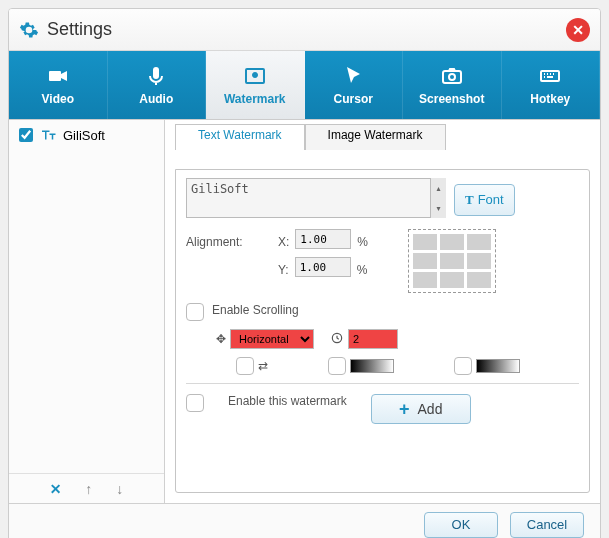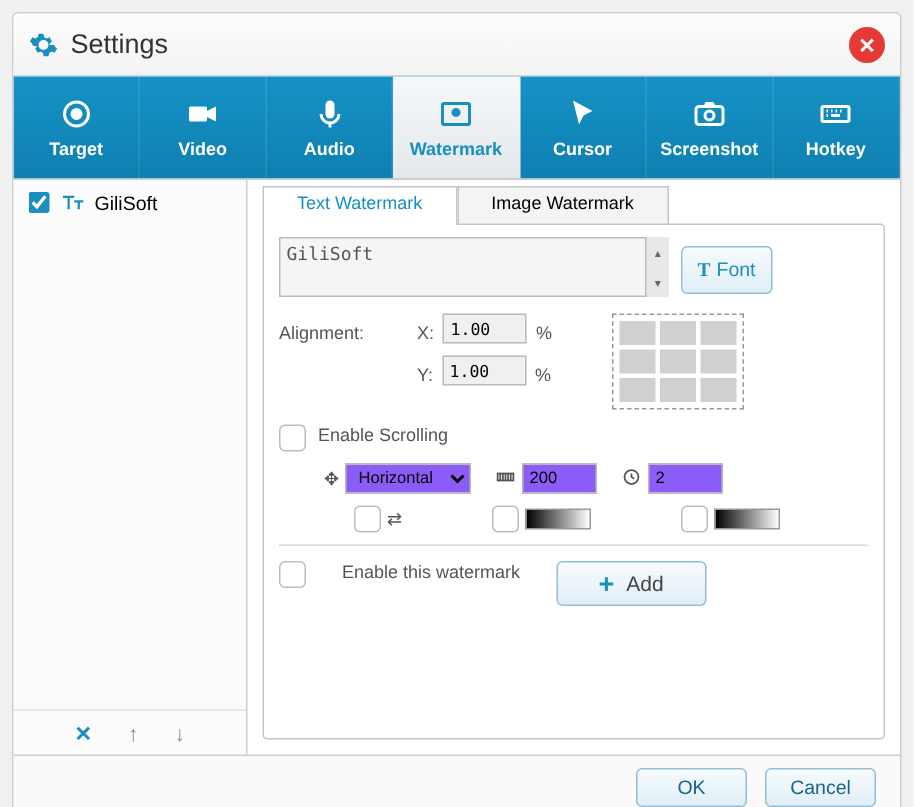--- a/index.html
+++ b/index.html
@@ -15,21 +15,21 @@
   .tab.active { background: linear-gradient(#f5f7f9,#e4e8eb); color:#1a8fbf; }
   .body { flex:1; display:flex; border-top:1px solid #ccc; }
   .sidebar { width:156px; border-right:1px solid #d0d0d0; display:flex; flex-direction:column; background:#fbfbfb;}
   .sidebar .list { flex:1; padding:4px 6px; }
   .listitem { display:flex; align-items:center; gap:6px; padding:2px 4px; font-size:13px; }
   .listitem input[type=checkbox]{ accent-color:#1a8fbf; width:14px; height:14px;}
   .listitem .tt { width:18px; height:18px; color:#1a8fbf; display:flex; align-items:center; justify-content:center; }
   .sidecontrols { height:30px; display:flex; align-items:center; justify-content:center; gap:24px; border-top:1px solid #e0e0e0;}
   .sidecontrols span { color:#888; cursor:pointer; font-size:14px;}
   .sidecontrols span.x { color:#1a8fbf; font-weight:bold;}
-  .main { flex:1; padding:4px 10px 10px 10px; display:flex; flex-direction:column; }
+  .main { flex:1; padding:4px 10px 10px 10px; display:flex; flex-direction:column;gap:20px; }
   .subtabs { display:flex; height:26px; }
   .subtab { padding:3px 22px; font-size:12px; border:1px solid #c5c5c5; border-bottom:none; background:#f4f4f4; cursor:pointer; }
   .subtab.active { background:#fff; color:#1a8fbf; position:relative; z-index:2;}
   .panel { flex:1; border:1px solid #c5c5c5; border-radius:0 3px 3px 3px; padding:8px 10px; font-size:12px; color:#555; margin-top:-1px; background:#fff;}
   .row { display:flex; align-items:center; gap:8px; margin-bottom:8px; }
   .texta { width:260px; height:40px; border:1px solid #bbb; background:#f5f5f5; padding:3px 4px; font-family:monospace; font-size:12px; color:#555; resize:none; position:relative;}
   .texta-wrap { position:relative; width:260px;}
   .texta-arrows { position:absolute; right:0; top:0; height:40px; width:16px; display:flex; flex-direction:column; }
   .texta-arrows div{ flex:1; border-left:1px solid #bbb; background:#e8e8e8; display:flex; align-items:center; justify-content:center; font-size:8px; color:#666;}
   .fontbtn { height:32px; padding:0 10px; border:1px solid #8fbdd6; border-radius:4px; background:linear-gradient(#f6fbfe,#e0eef6); color:#1a8fbf; cursor:pointer; display:flex; align-items:center; gap:4px; font-size:13px;}
@@ -44,21 +44,21 @@
   .xyrow { display:flex; align-items:flex-end; gap:6px;}
   .xyrow .albl{ width:86px;}
   .numin { width:56px; height:20px; border:1px solid #bbb; background:#f0f0f0; padding:0 4px; font-family:monospace; font-size:11px;}
   .aligngrid { width:88px; height:64px; display:flex; flex-direction:column; gap:3px; padding:5px; outline:1px dashed #999; outline-offset:-1px;}
   .aligngrid .r{ display:flex; gap:3px; flex:1;}
   .aligngrid .c{ flex:1; background:#d0d0d0; cursor:pointer;}
   .chkrow { display:flex; align-items:flex-start; gap:8px; margin:4px 0 8px 0;}
   .chkbox { width:18px; height:18px; border:1px solid #bbb; border-radius:4px; background:#fff; cursor:pointer; display:inline-block;}
   .sc-line { display:flex; align-items:center; gap:16px; padding-left:30px; margin-bottom:8px;}
   .sc-item{ display:flex; align-items:center; gap:4px;}
-  .sc-item select,.sc-item input{ height:20px; border:1px solid #bbb; background:#8b5cf6; font-size:11px; padding:0 4px;}
+  .sc-item select,.sc-item input{ height:20px; border:1px solid #bbb; background:#ef4444; font-size:11px; padding:0 4px;}
   .sc-item select{ width:84px;}
   .sc-item input{ width:50px;}
   .sc-line2{ display:flex; align-items:center; gap:60px; padding-left:50px; margin-bottom:8px;}
   .gradbox{ width:44px; height:14px; background:linear-gradient(to right,#000,#fff); border:1px solid #999;}
   .sep { height:1px; background:#d8d8d8; margin:6px 0 10px 0;}
   .addbtn{ width:100px; height:30px; border:1px solid #8fbdd6; border-radius:4px; background:linear-gradient(#f6fbfe,#e0eef6); display:flex; align-items:center; justify-content:center; gap:8px; color:#444; font-size:14px; cursor:pointer;}
   .addbtn .plus{ color:#1a8fbf; font-size:18px; font-weight:bold;}
   .footer { height:42px; border-top:1px solid #d0d0d0; display:flex; align-items:center; justify-content:flex-end; gap:12px; padding:0 16px; background:#fafafa;}
   .footer button{ width:74px; height:26px; border:1px solid #8fbdd6; border-radius:4px; background:linear-gradient(#f6fbfe,#e0eef6); color:#1a628a; cursor:pointer; font-size:13px;}
   .icon-sm{width:14px;height:14px;}
@@ -72,27 +72,20 @@
       <svg viewBox="0 0 24 24" fill="currentColor">
           <path d="M12 8a4 4 0 100 8 4 4 0 000-8zm9 4a7 7 0 01-.1 1.2l2 1.6-2 3.4-2.4-1a7 7 0 01-2 1.2l-.4 2.6h-4l-.4-2.6a7 7 0 01-2-1.2l-2.4 1-2-3.4 2-1.6A7 7 0 013 12a7 7 0 01.1-1.2l-2-1.6 2-3.4 2.4 1a7 7 0 012-1.2L8 3h4l.4 2.6a7 7 0 012 1.2l2.4-1 2 3.4-2 1.6c.1.4.2.8.2 1.2z"></path>
         </svg>
     </span>
     <span class="title">Settings</span>
     <span class="closebtn">✕</span>
   </div>
 
   <div class="tabbar">
     <div class="tab">
-        <svg viewBox="0 0 24 24" fill="none" stroke="currentColor" stroke-width="2">
-          <circle cx="12" cy="12" r="8"></circle>
-          <circle cx="12" cy="12" r="3" fill="currentColor"></circle>
-        </svg>
-        <span>Target</span>
-      </div>
-    <div class="tab">
         <svg viewBox="0 0 24 24" fill="currentColor">
           <rect x="3" y="7" width="12" height="10" rx="1"></rect>
           <path d="M15 10l6-3v10l-6-3z"></path>
         </svg>
         <span>Video</span>
       </div>
     <div class="tab">
         <svg viewBox="0 0 24 24" fill="currentColor">
           <rect x="9" y="3" width="6" height="12" rx="3"></rect>
           <path d="M6 12a6 6 0 0012 0M12 18v3" stroke="currentColor" stroke-width="2" fill="none"></path>
@@ -209,27 +202,20 @@
           <span>Enable Scrolling</span>
         </div>
 
         <div class="sc-line">
           <div class="sc-item">
             <span>✥</span>
             <select><option>Horizontal</option></select>
           </div>
           <div class="sc-item">
             <span><svg class="icon-sm" viewBox="0 0 24 24" fill="none" stroke="#555" stroke-width="2">
-                  <rect x="3" y="8" width="18" height="8"></rect>
-                  <path d="M6 8v8M9 8v8M12 8v8M15 8v8M18 8v8"></path>
-                </svg></span>
-            <input value="200" style="">
-          </div>
-          <div class="sc-item">
-            <span><svg class="icon-sm" viewBox="0 0 24 24" fill="none" stroke="#555" stroke-width="2">
                   <circle cx="12" cy="12" r="8"></circle>
                   <path d="M12 8v4l3 2"></path>
                 </svg></span>
             <input value="2" style="">
           </div>
         </div>
 
         <div class="sc-line2">
           <div class="sc-item">
               <span class="chkbox"></span>

